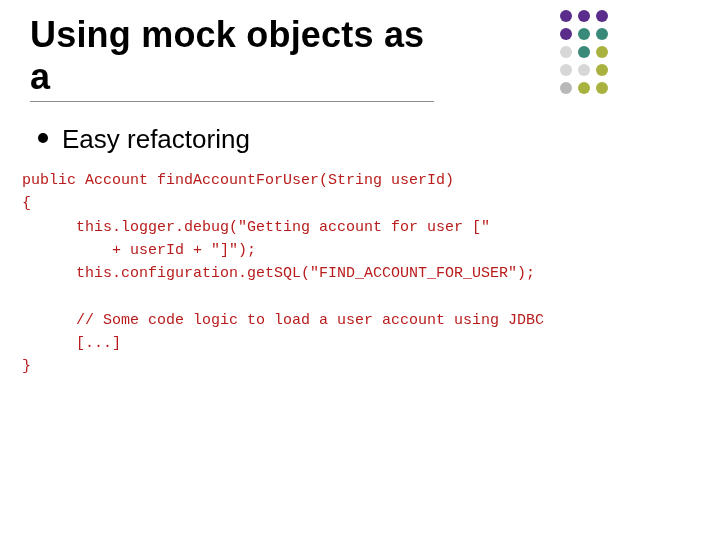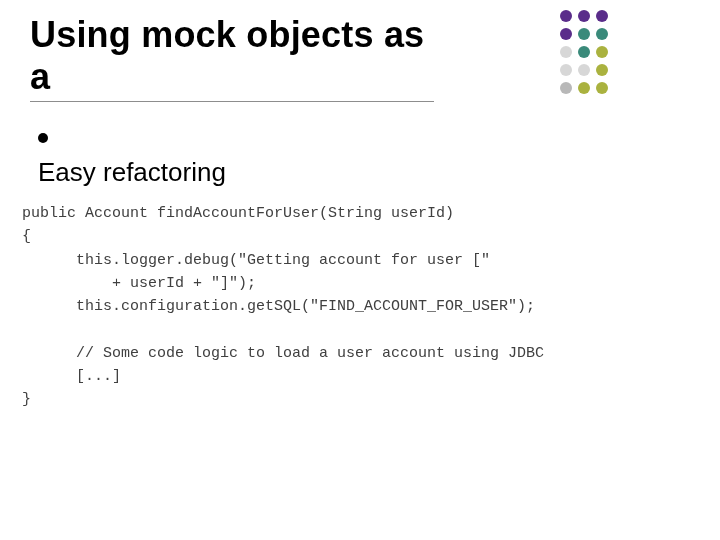--- a/index.html
+++ b/index.html
@@ -33,21 +33,20 @@
     letter-spacing: 0.2px;
   }
   .bullets {
     margin-top: 22px;
     padding-left: 8px;
   }
   .bullet-row {
     display: flex;
     align-items: flex-start;
     gap: 14px;
-    flex-direction: column;
   }
   .bullet-dot {
     width: 10px;
     height: 10px;
     border-radius: 50%;
     background: #000;
     margin-top: 9px;
     flex: 0 0 auto;
   }
   .bullet-text {
@@ -55,21 +54,21 @@
     line-height: 1.2;
   }
   .code-block {
     margin-top: 14px;
     margin-left: -8px;
     padding-left: 0;
     font-family: "Courier New", Courier, monospace;
     font-size: 15px;
     line-height: 1.55;
     white-space: pre;
-    color: #404040;
+    color: #b91c1c;
   }
   
   .deco {
     position: absolute;
     top: 10px;
     right: 16px;
     display: flex;
     gap: 6px;
   }
   .deco-col {

